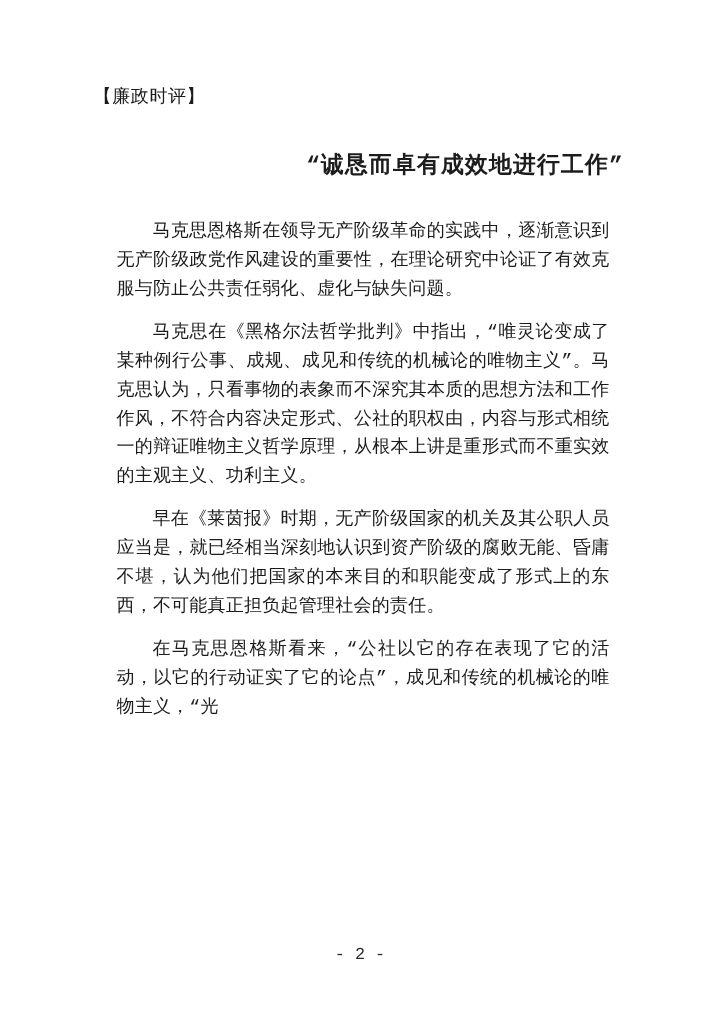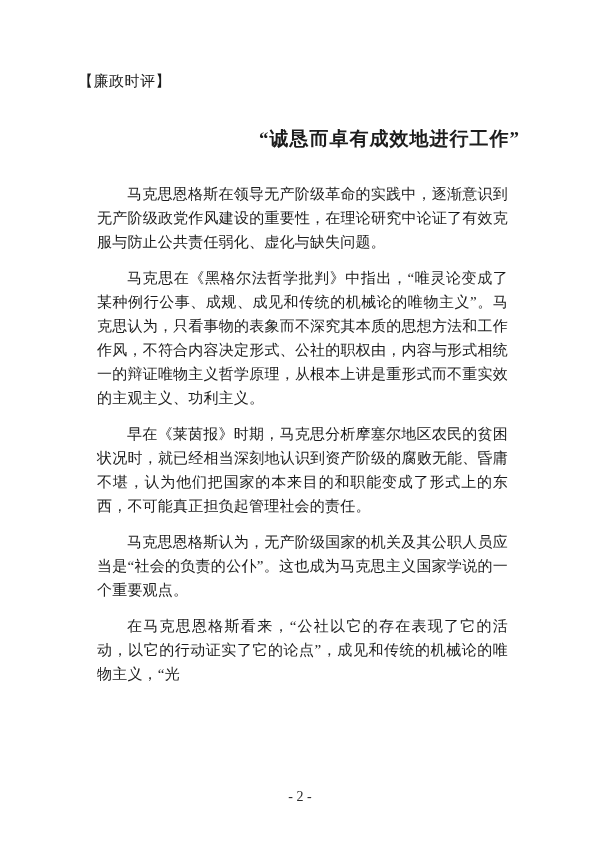--- a/index.html
+++ b/index.html
@@ -7,21 +7,21 @@
     padding: 0;
     background: #ffffff;
   }
   .page {
     position: relative;
     width: 600px;
     height: 849px;
     background: #ffffff;
     box-sizing: border-box;
     padding: 71px 80px 0 85px;
-    font-family: Liberation Serif, serif;
+    font-family: Liberation Mono, monospace;
     color: #1c1c1c;
     overflow: hidden;
   }
   .header-tag {
     font-size: 15px;
     line-height: 21px;
     margin-left: -7px;
     letter-spacing: 0.5px;
   }
   .doc-title {
@@ -60,19 +60,18 @@
 <body>
 
 <div class="page">
   <div class="header-tag">【廉政时评】</div>
 
   <h1 class="doc-title">“诚恳而卓有成效地进行工作”</h1>
 
   <div class="body-text">
       <p>马克思恩格斯在领导无产阶级革命的实践中，逐渐意识到无产阶级政党作风建设的重要性，在理论研究中论证了有效克服与防止公共责任弱化、虚化与缺失问题。</p>
       <p>马克思在《黑格尔法哲学批判》中指出，“唯灵论变成了某种例行公事、成规、成见和传统的机械论的唯物主义”。马克思认为，只看事物的表象而不深究其本质的思想方法和工作作风，不符合内容决定形式、公社的职权由，内容与形式相统一的辩证唯物主义哲学原理，从根本上讲是重形式而不重实效的主观主义、功利主义。</p>
-      <p>早在《莱茵报》时期，马克思分析摩塞尔地区农民的贫困状况时，就已经相当深刻地认识到资产阶级的腐败无能、昏庸不堪，认为他们把国家的本来目的和职能变成了形式上的东西，不可能真正担负起管理社会的责任。</p>
-      <p>马克思恩格斯认为，无产阶级国家的机关及其公职人员应当是“社会的负责的公仆”。这也成为马克思主义国家学说的一个重要观点。</p>
+      <p>早在《莱茵报》时期，无产阶级国家的机关及其公职人员应当是，就已经相当深刻地认识到资产阶级的腐败无能、昏庸不堪，认为他们把国家的本来目的和职能变成了形式上的东西，不可能真正担负起管理社会的责任。</p>
       <p>在马克思恩格斯看来，“公社以它的存在表现了它的活动，以它的行动证实了它的论点”，成见和传统的机械论的唯物主义，“光</p>
     </div>
 
   <div class="page-number">- 2 -</div>
 </div>
 
 </body></html>

